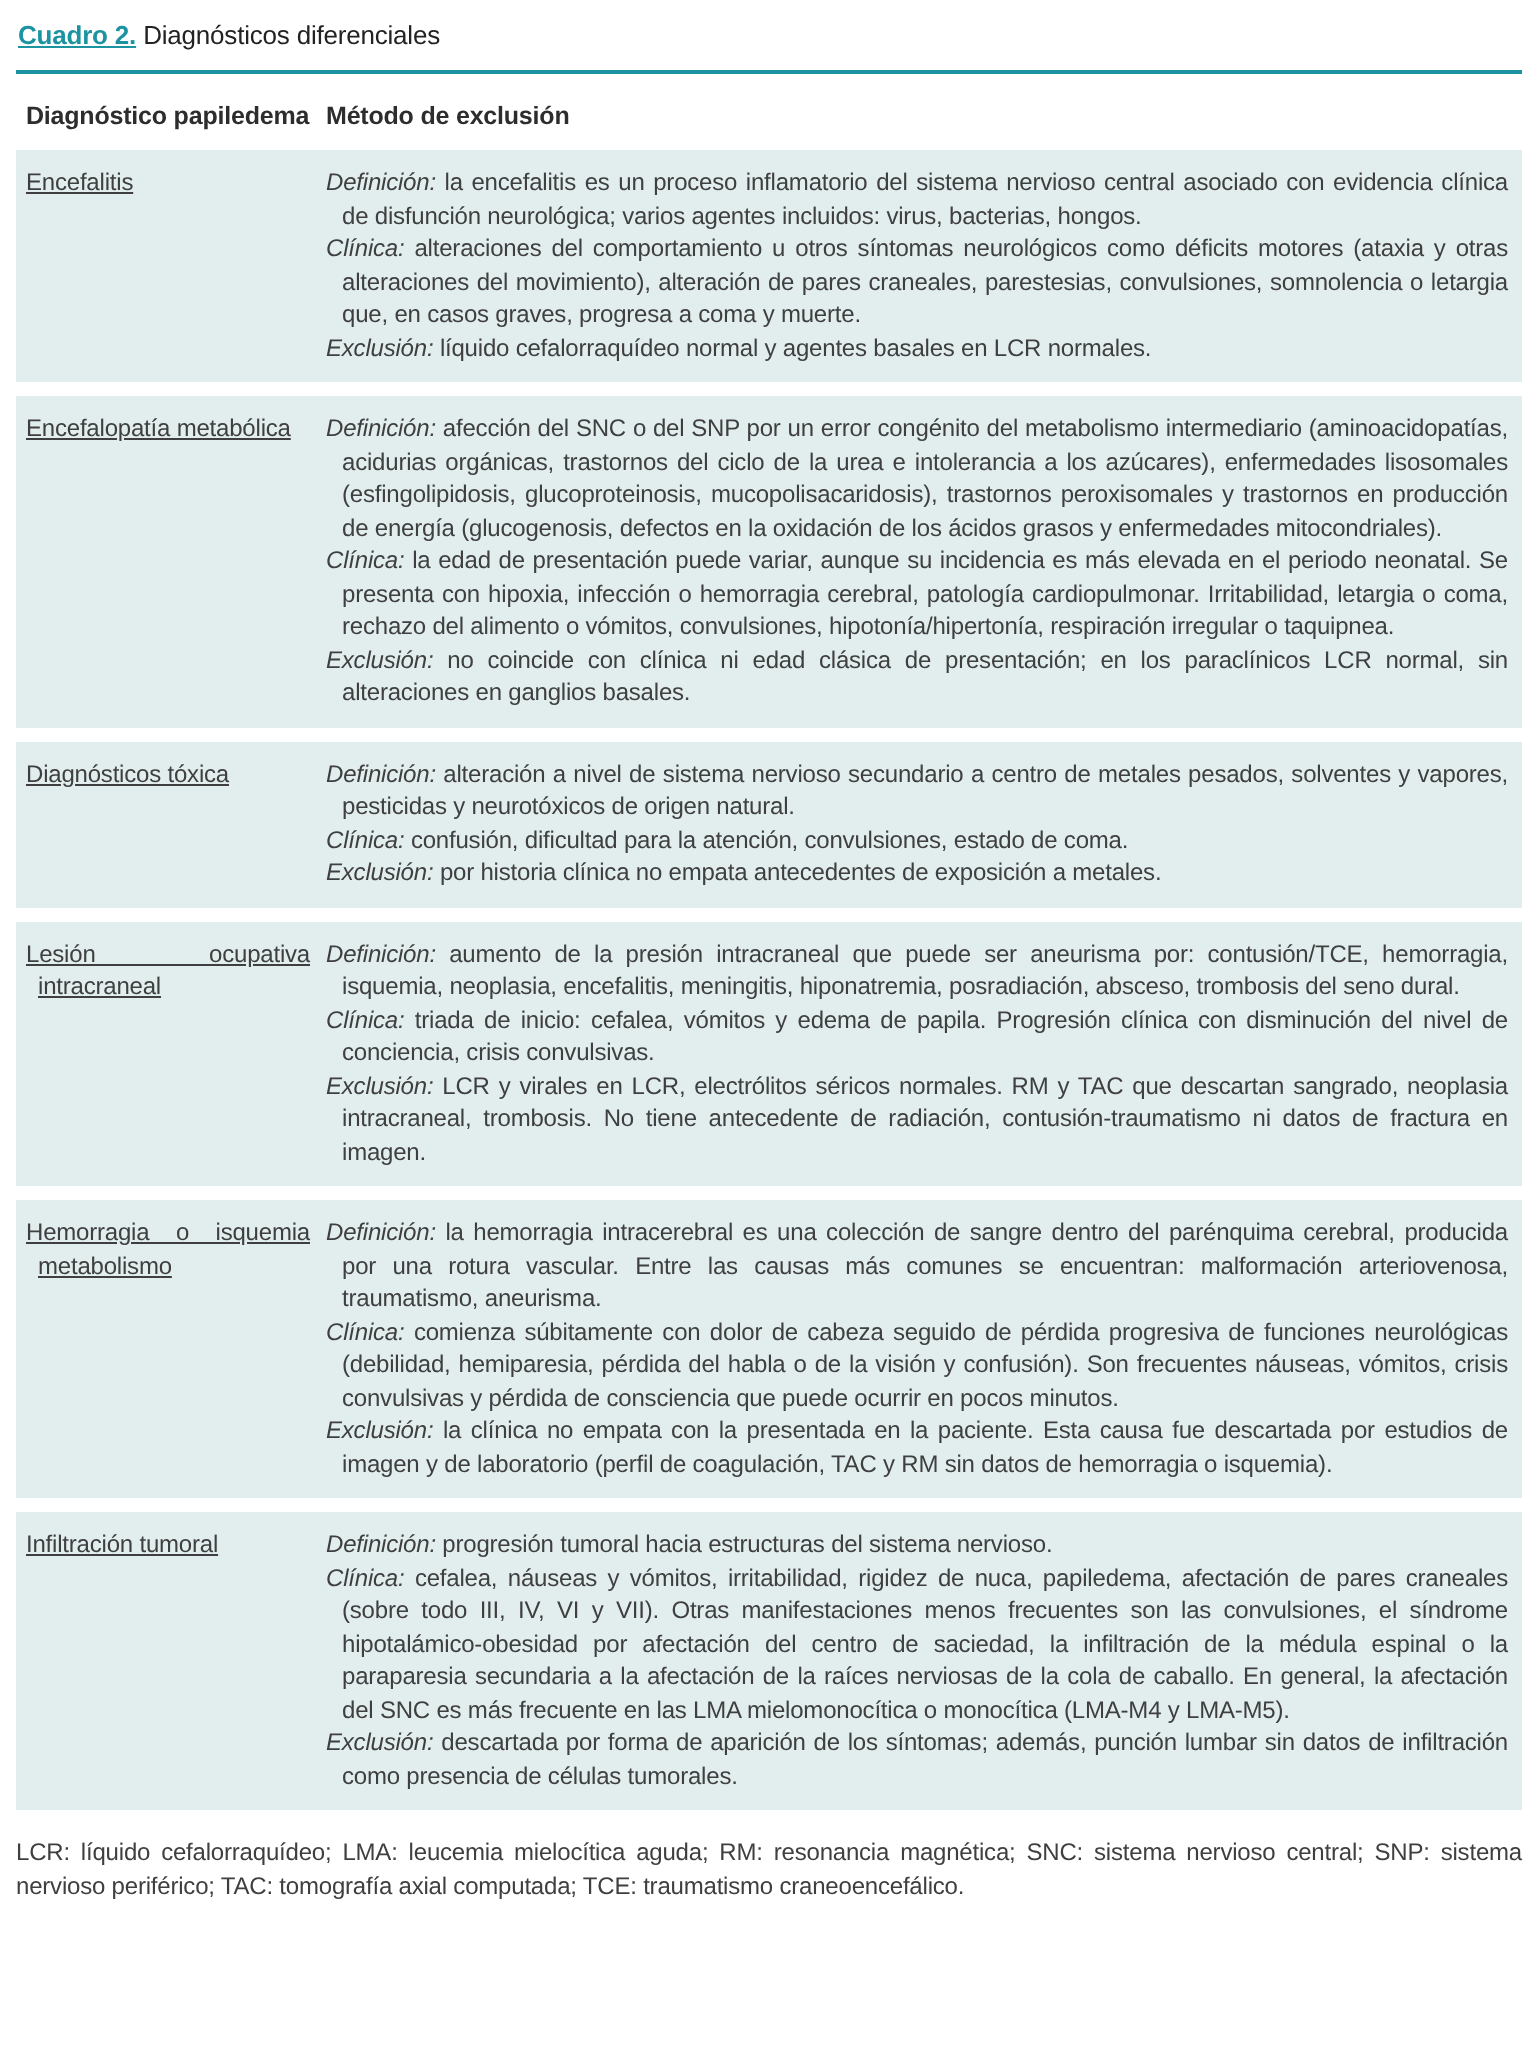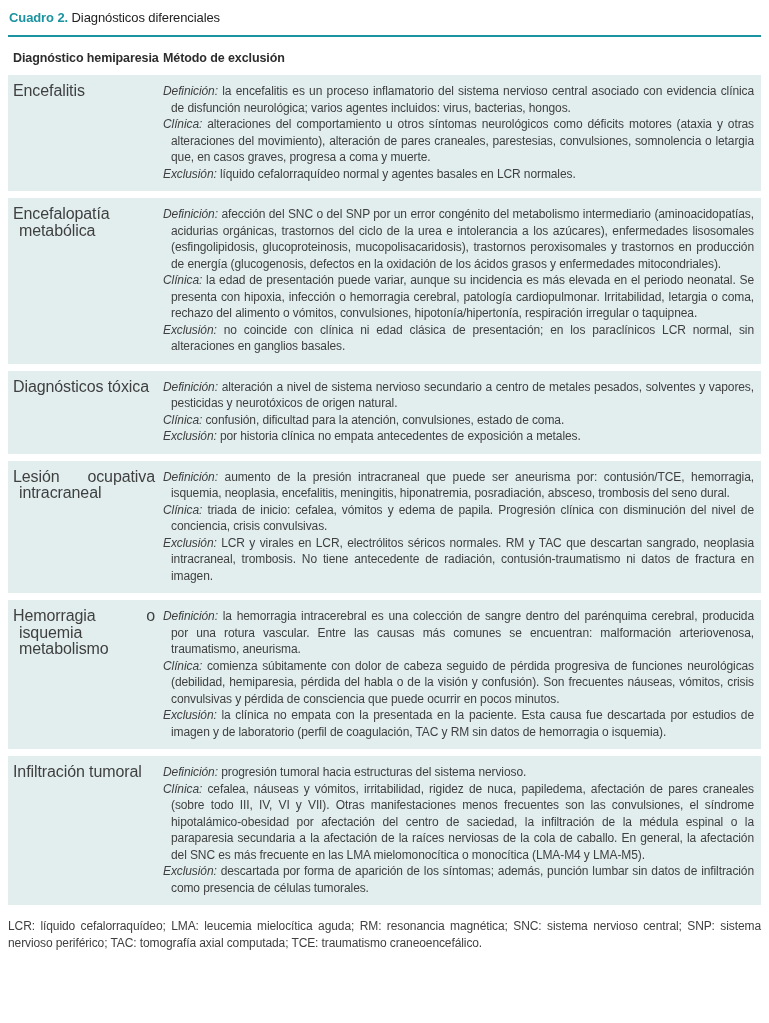--- a/index.html
+++ b/index.html
@@ -21,20 +21,21 @@
   .table-title {
     font-size: 13px;
     line-height: 17px;
     padding-left: 1px;
     margin-bottom: 9px;
     color: #222222;
   }
   .table-title .title-label {
     color: var(--accent);
     font-weight: bold;
+    text-decoration: underline;
   }
   .rule {
     border: 0;
     height: 2px;
     background: var(--accent);
     margin-bottom: 13px;
   }
   .grid-row {
     display: grid;
     grid-template-columns: 150px 1fr;
@@ -52,26 +53,27 @@
     text-align: justify;
   }
   .col-header.right { text-align: left; }
   .data-row {
     background: var(--row-bg);
     padding: 8px 7px 9px 5px;
     margin-bottom: 7px;
   }
   .data-row:last-of-type { margin-bottom: 0; }
   .diagnosis-cell {
-    font-size: 16px;
+    font-size: 12px;
     line-height: 16.5px;
     padding-left: 6px;
     text-indent: -6px;
     padding-right: 8px;
     text-align: justify;
+    text-decoration: underline;
   }
   .method-cell {
     font-size: 12px;
     line-height: 16.5px;
   }
   .entry {
     padding-left: 8px;
     text-indent: -8px;
     text-align: justify;
   }
@@ -88,21 +90,21 @@
 <body>
 
 <div class="table-title">
   <span class="title-label">Cuadro 2.</span>
   <span>Diagnósticos diferenciales</span>
 </div>
 
 <hr class="rule">
 
 <div class="grid-row header-row">
-  <div class="col-header">Diagnóstico hemiparesia</div>
+  <div class="col-header">Diagnóstico papiledema</div>
   <div class="col-header right">Método de exclusión</div>
 </div>
 
 <div class="grid-row data-row">
   <div class="diagnosis-cell">Encefalitis</div>
   <div class="method-cell">
     <div class="entry"><span class="entry-label">Definición:</span> <span>la encefalitis es un proceso inflamatorio del sistema nervioso central asociado con evidencia clínica de disfunción neurológica; varios agentes incluidos: virus, bacterias, hongos.</span></div>
     <div class="entry"><span class="entry-label">Clínica:</span> <span>alteraciones del comportamiento u otros síntomas neurológicos como déficits motores (ataxia y otras alteraciones del movimiento), alteración de pares craneales, parestesias, convulsiones, somnolencia o letargia que, en casos graves, progresa a coma y muerte.</span></div>
     <div class="entry"><span class="entry-label">Exclusión:</span> <span>líquido cefalorraquídeo normal y agentes basales en LCR normales.</span></div>
   </div>

